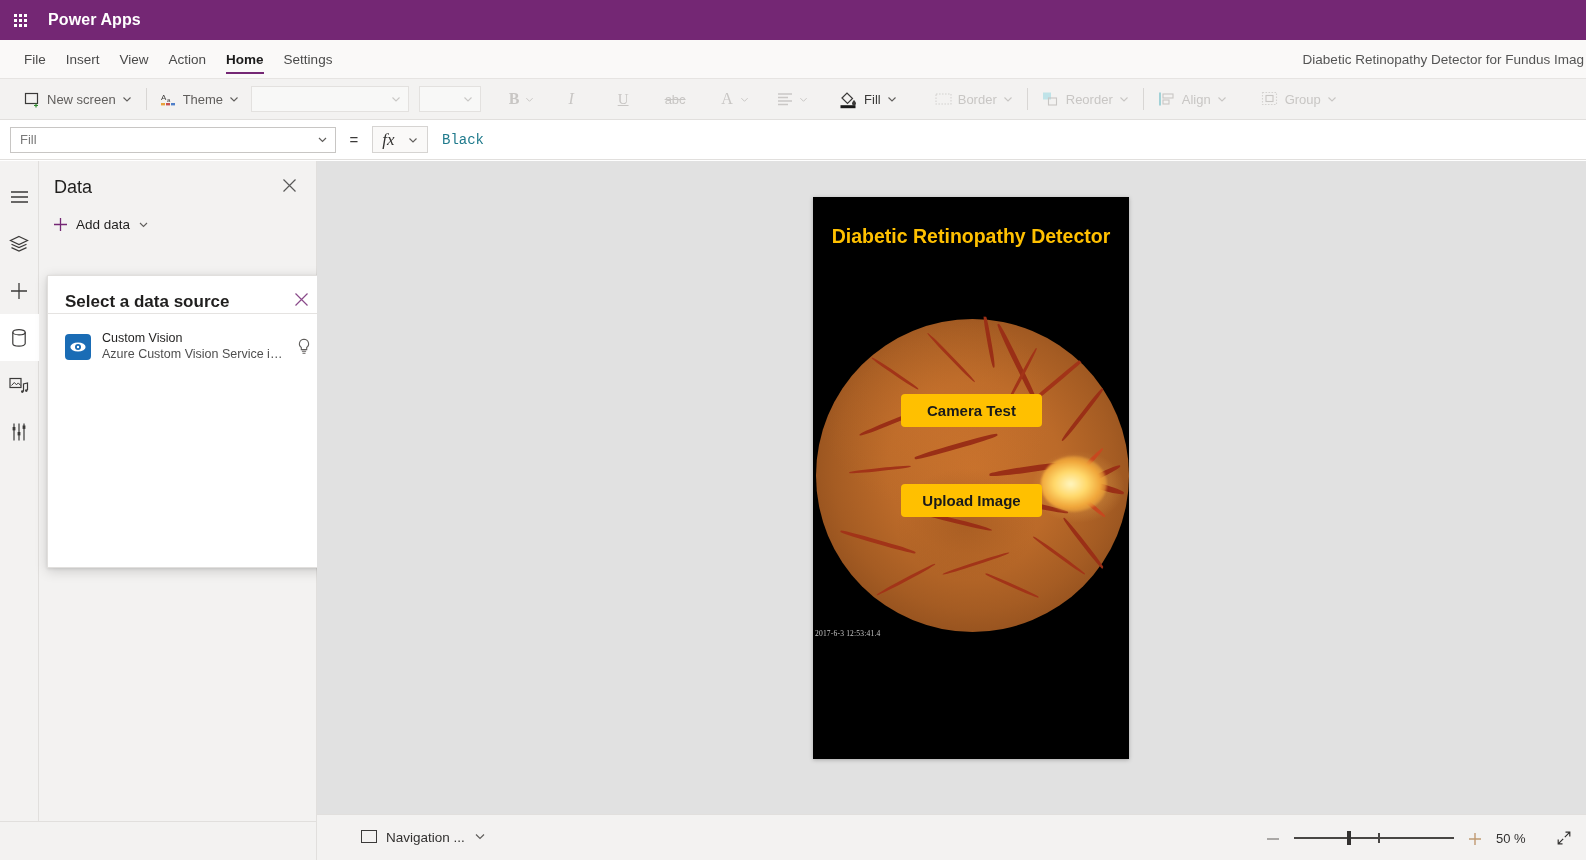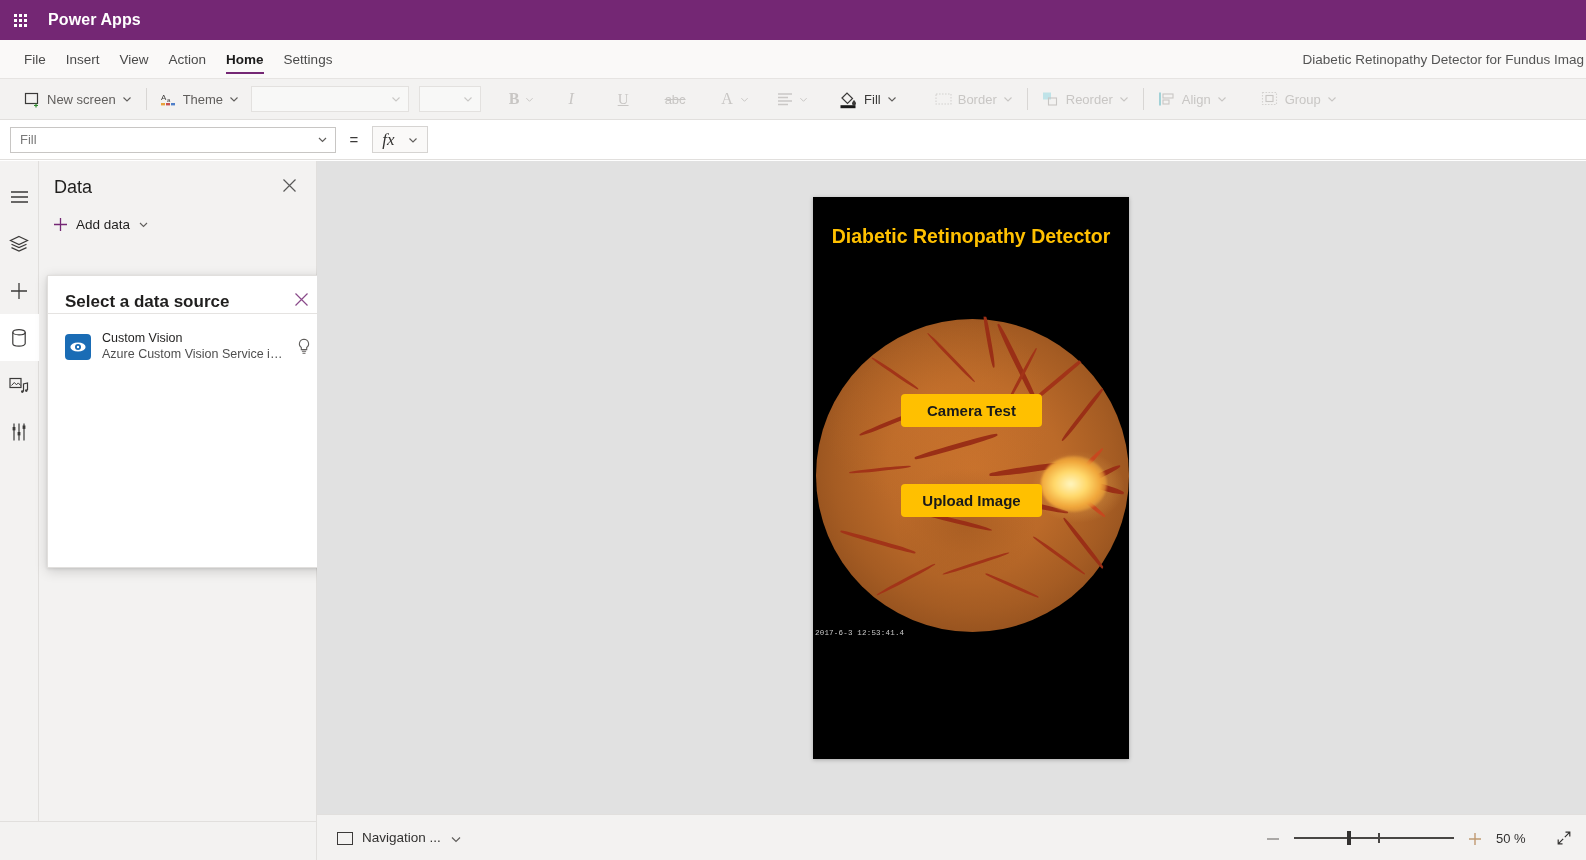--- a/index.html
+++ b/index.html
@@ -225,40 +225,40 @@
   .v.thin { background: #a23418; }
   .v.bright { background: #c7481f; }
   .glowspot {
     position: absolute; left: 228px; top: 140px; width: 66px; height: 56px;
     border-radius: 50%;
     background: radial-gradient(ellipse at 45% 50%, #fff6c0 0%, #ffd86a 32%, #f0a63a 58%, rgba(210,120,40,0) 84%);
     filter: blur(1px);
   }
   .ts-stamp {
     position: absolute; left: 2px; top: 313px; font-size: 7.5px;
-    color: #c8c8c8; font-family: Liberation Mono, monospace; letter-spacing: .2px;
+    color: #c8c8c8; font-family: Liberation Serif, serif; letter-spacing: .2px;
   }
   .app-btn {
     position: absolute; background: #FFC000; color: #1a1a1a;
     display: flex; align-items: center; justify-content: center;
     font-size: 15px; font-weight: bold; border-radius: 4px; cursor: pointer;
   }
   .btn-camera { left: 88px; top: 197px; width: 141px; height: 33px; }
   .btn-upload { left: 88px; top: 287px; width: 141px; height: 33px; }
 
   
   .statusbar {
     position: absolute; left: 317px; top: 814px; width: 1269px; height: 46px;
     background: #f3f2f1; border-top: 1px solid #e1dfdd;
     display: flex; align-items: center; justify-content: space-between;
     padding: 0 14px 0 20px;
   }
   .nav-sel {
-    display: flex; align-items: flex-end; gap: 9px; cursor: pointer;
-    font-size: 13.5px; color: #323130;
+    display: flex; align-items: flex-start; gap: 9px; cursor: pointer;
+    font-size: 13.5px; color: #323130; margin-left: 24px;
   }
   .nav-box { width: 16px; height: 13px; border: 1.6px solid #3b3a39; }
   .zoomctl { display: flex; align-items: flex-end; gap: 14px; }
   .zbtn { cursor: pointer; color: #8a8886; display: flex; }
   .zslider { position: relative; width: 160px; height: 16px; cursor: pointer; }
   .ztrack {
     position: absolute; left: 0; top: 7px; width: 160px; height: 2px; background: #484644;
   }
   .ztick { position: absolute; left: 84px; top: 3px; width: 1.6px; height: 10px; background: #484644; }
   .zthumb { position: absolute; left: 53px; top: 1px; width: 3.5px; height: 14px; background: #323130; }
@@ -462,20 +462,21 @@
     </div>
     <div class="eq-sign">=</div>
     <div class="fx-box">
       <span class="fx-label">fx</span>
       <span class="chev">
         <svg width="10" height="10" viewBox="0 0 10 10">
             <path d="M1.5 3.5L5 7l3.5-3.5" fill="none" stroke="#605e5c" stroke-width="1.1"></path>
           </svg>
       </span>
     </div>
+    <div class="formula-input">Black</div>
   </div>
 
   <div class="rail">
     <div class="rail-btn">
       <svg width="19" height="14" viewBox="0 0 19 14">
           <path d="M1 2h17M1 7h17M1 12h17" stroke="#3b3a39" stroke-width="1.3"></path>
         </svg>
     </div>
     <div class="rail-btn">
       <svg width="20" height="18" viewBox="0 0 20 18">

